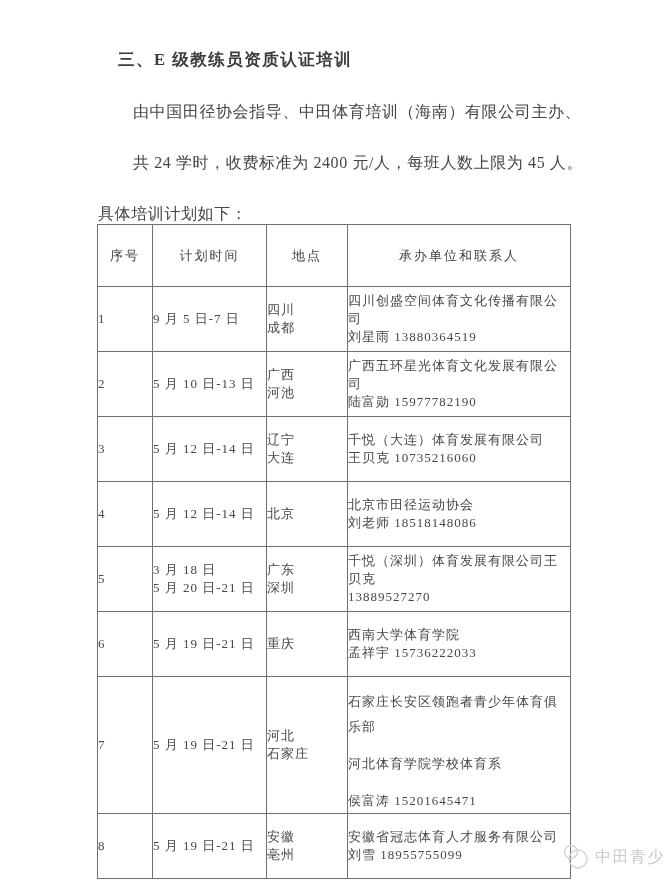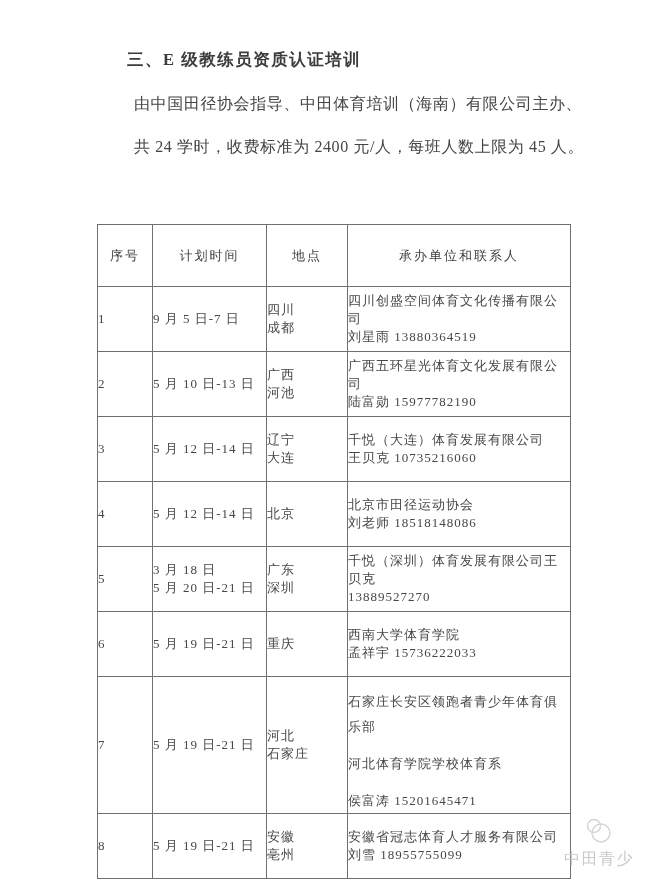--- a/index.html
+++ b/index.html
@@ -8,33 +8,33 @@
     background: #ffffff;
     font-family: "Liberation Serif", "DejaVu Serif", serif;
     color: #454545;
     position: relative;
     overflow: hidden;
   }
   .page { position: absolute; inset: 0; background: #fff; }
 
   .content {
     position: absolute;
-    left: 91px; top: 42px; width: 482px;
+    left: 82px; top: 42px; width: 482px;
   }
   .doc-title {
     margin: 0;
     font-size: 16.5px;
     font-weight: bold;
     color: #3c3c3c;
     letter-spacing: 1.5px;
     text-indent: 36px;
     line-height: 36px;
   }
   .para {
-    margin: 8px;
+    margin: 16px;
     font-size: 16px;
     letter-spacing: 0.6px;
     line-height: 35px;
     color: #454545;
     white-space: nowrap;
   }
   .para.indent { text-indent: 35px; }
 
   table.sched {
     position: absolute;
@@ -59,41 +59,41 @@
   .sched thead tr { height: 62px; }
   .sched tbody tr { height: 65px; }
   .sched tbody tr.tall { height: 80px; }
   .sched th { letter-spacing: 2px; color: #3f3f3f; }
   .sched td div { line-height: 18px; }
   .sched tr.tall td.c-org div { line-height: 25px; margin-top: 12px; }
   .sched td.c-no { font-size: 13px; }
 
   .watermark {
     position: absolute;
-    right: 32px; bottom: 16px;
+    right: 1px; bottom: 16px;
     display: flex;
     align-items: center;
     gap: 5px;
     color: #c9c9c9;
     font-size: 16px;
     letter-spacing: 1.5px;
     user-select: none;
-    flex-direction: column;
   }
   .watermark svg { display: block; }
 </style>
 </head>
 <body>
 
 <div class="page">
 
   <div class="content">
     <h3 class="doc-title">三、E 级教练员资质认证培训</h3>
     <p class="para indent">由中国田径协会指导、中田体育培训（海南）有限公司主办、</p>
     <p class="para indent">共 24 学时，收费标准为 2400 元/人，每班人数上限为 45 人。</p>
+    <p class="para">具体培训计划如下：</p>
   </div>
 
   <table class="sched">
     <colgroup>
       <col class="c1">
         <col class="c2">
         <col class="c3">
         <col class="c4">
     </colgroup>
     <thead>

